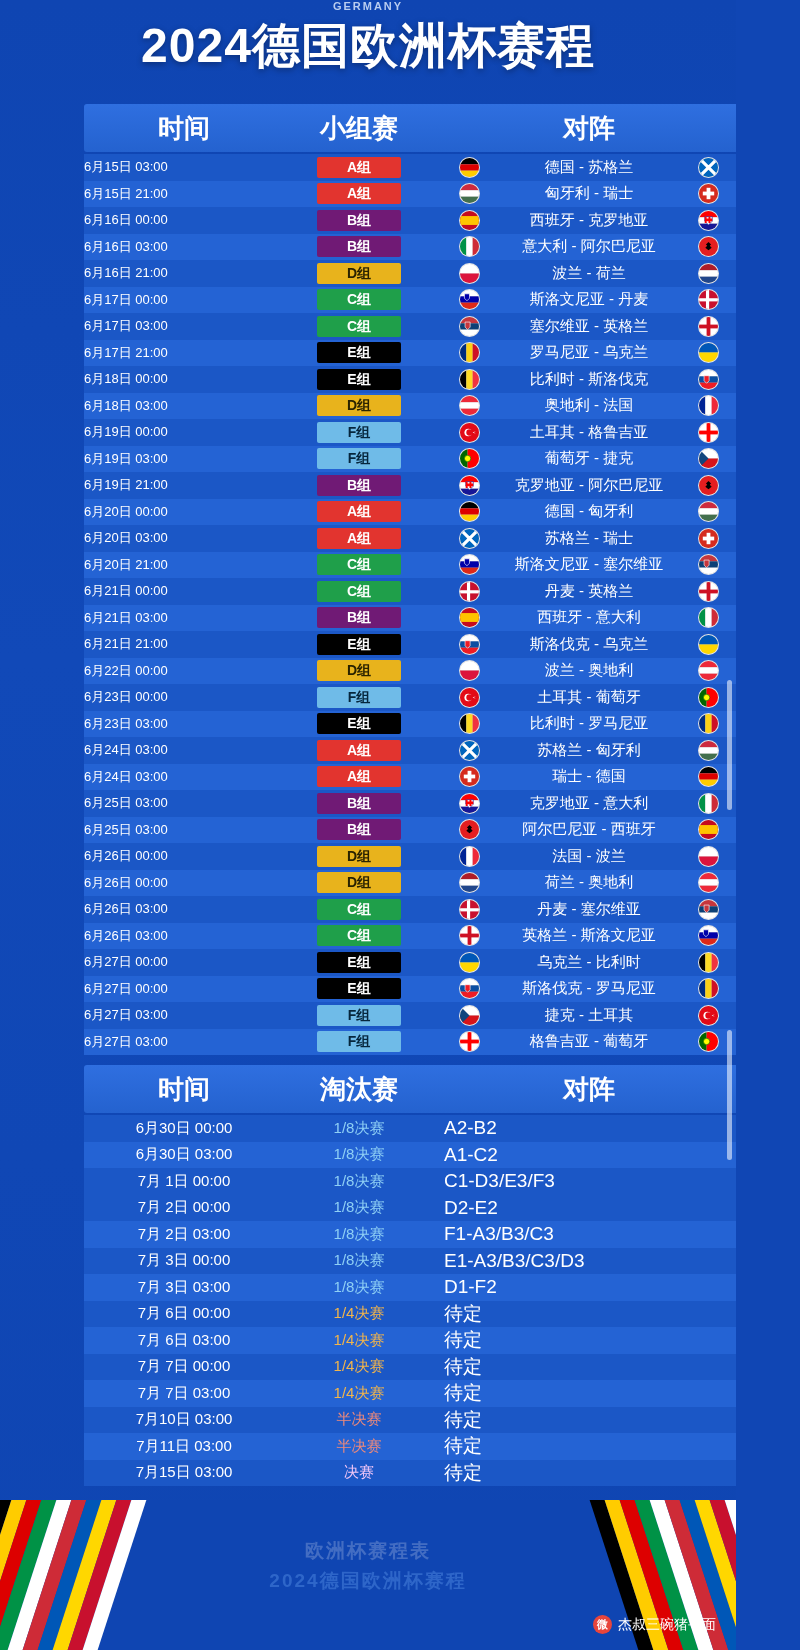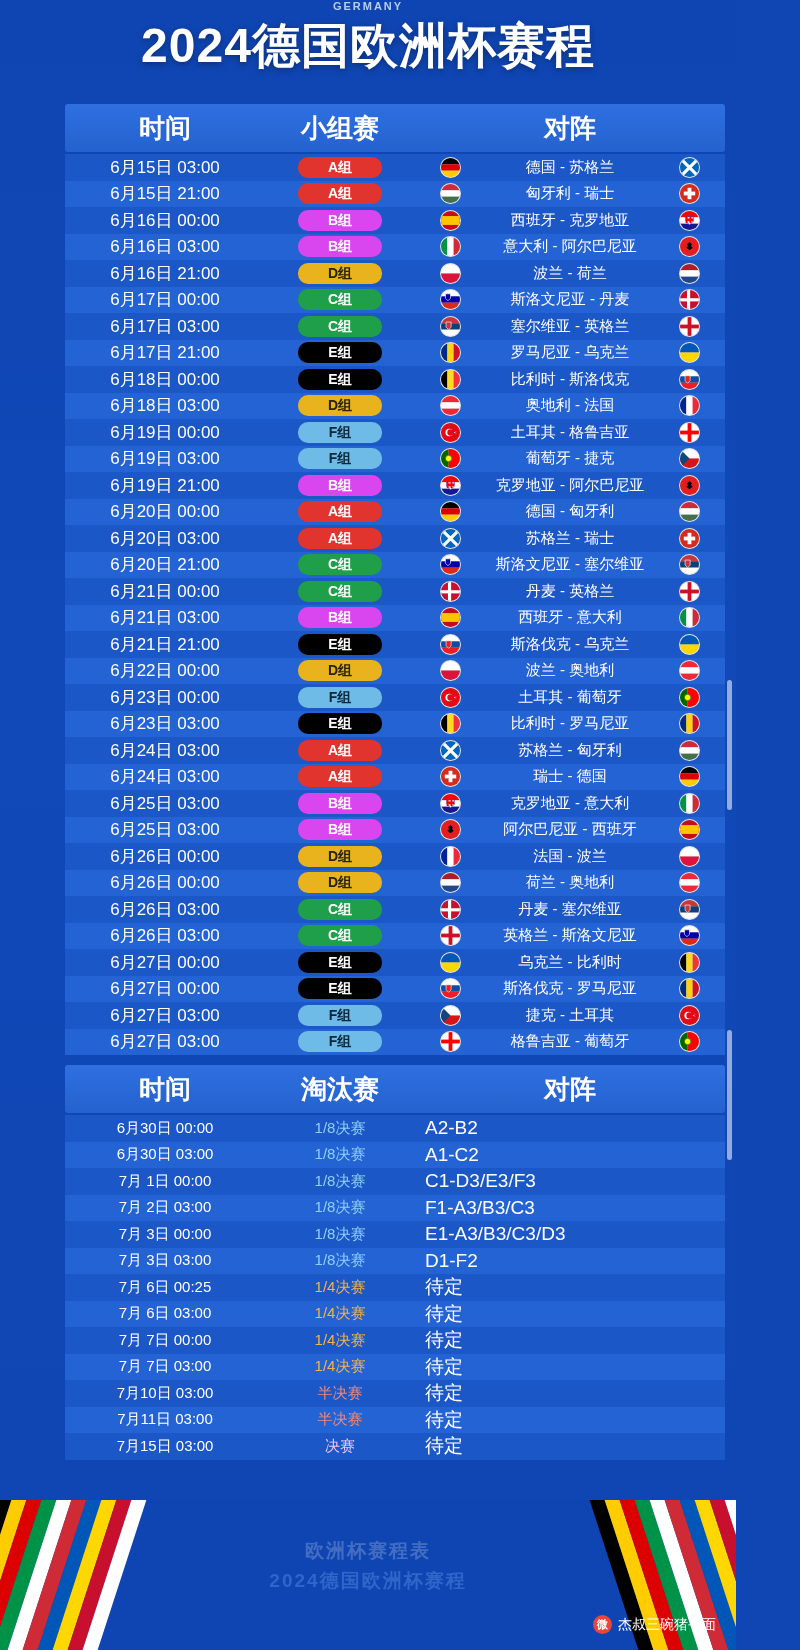--- a/index.html
+++ b/index.html
@@ -36,21 +36,21 @@
     text-align: center;
     color: #ffffff;
     font-size: 48px;
     font-weight: bold;
     letter-spacing: 1px;
     text-shadow: 0 2px 6px rgba(0,0,0,.35);
     font-family: "Liberation Sans", sans-serif;
   }
   .board {
     position: absolute;
-    left: 65px;
+    left: 84px;
     width: 660px;
     top: 104px;
   }
   
   .hdr {
     display: flex;
     align-items: center;
     height: 48px;
     background: linear-gradient(180deg,#2f6fe0,#2462cf);
     border-radius: 3px;
@@ -69,43 +69,43 @@
     width: 100%;
     border-collapse: collapse;
     margin-top: 2px;
   }
   table.sched tr { height: 26.5px; }
   table.sched tr.odd { background: #1b57c6; }
   table.sched tr.even { background: #2463d4; }
   td { padding: 0; }
   td.time {
     width: 200px;
-    text-align: center;
+    text-align: left;
     color: #fff;
-    font-size: 17px;
+    font-size: 13px;
     font-family: "Liberation Sans", sans-serif;
     letter-spacing: 0px;
     white-space: pre;
   }
   td.grp {
     width: 150px;
     text-align: center;
   }
   .gbadge {
     display: inline-block;
     width: 84px;
     height: 21px;
     line-height: 21px;
     font-size: 14px;
     color: #fff;
-    border-radius: 10px;
+    border-radius: 2px;
     font-weight: bold;
   }
   .gA { background: #e2342f; }
-  .gB { background: #d946ef; }
+  .gB { background: #701a75; }
   .gC { background: #1f9f4a; }
   .gD { background: #e8b31c; color:#2a2300; }
   .gE { background: #000000; }
   .gF { background: #6fbbe8; color:#06263c; }
 
   td.match {
     color: #fff;
     font-size: 15px;
   }
   .mrow {
@@ -1032,37 +1032,42 @@
           <tr class="even">
             <td class="ktime">6月30日 03:00</td>
             <td class="kstage st8">1/8决赛</td>
             <td class="kmatch">A1-C2</td>
           </tr>
           <tr class="odd">
             <td class="ktime">7月 1日 00:00</td>
             <td class="kstage st8">1/8决赛</td>
             <td class="kmatch">C1-D3/E3/F3</td>
           </tr>
+          <tr class="odd">
+            <td class="ktime">7月 2日 00:00</td>
+            <td class="kstage st8">1/8决赛</td>
+            <td class="kmatch">D2-E2</td>
+          </tr>
           <tr class="even">
             <td class="ktime">7月 2日 03:00</td>
             <td class="kstage st8">1/8决赛</td>
             <td class="kmatch">F1-A3/B3/C3</td>
           </tr>
           <tr class="odd">
             <td class="ktime">7月 3日 00:00</td>
             <td class="kstage st8">1/8决赛</td>
             <td class="kmatch">E1-A3/B3/C3/D3</td>
           </tr>
           <tr class="even">
             <td class="ktime">7月 3日 03:00</td>
             <td class="kstage st8">1/8决赛</td>
             <td class="kmatch">D1-F2</td>
           </tr>
           <tr class="odd">
-            <td class="ktime">7月 6日 00:25</td>
+            <td class="ktime">7月 6日 00:00</td>
             <td class="kstage st4">1/4决赛</td>
             <td class="kmatch">待定</td>
           </tr>
           <tr class="even">
             <td class="ktime">7月 6日 03:00</td>
             <td class="kstage st4">1/4决赛</td>
             <td class="kmatch">待定</td>
           </tr>
           <tr class="odd">
             <td class="ktime">7月 7日 00:00</td>

